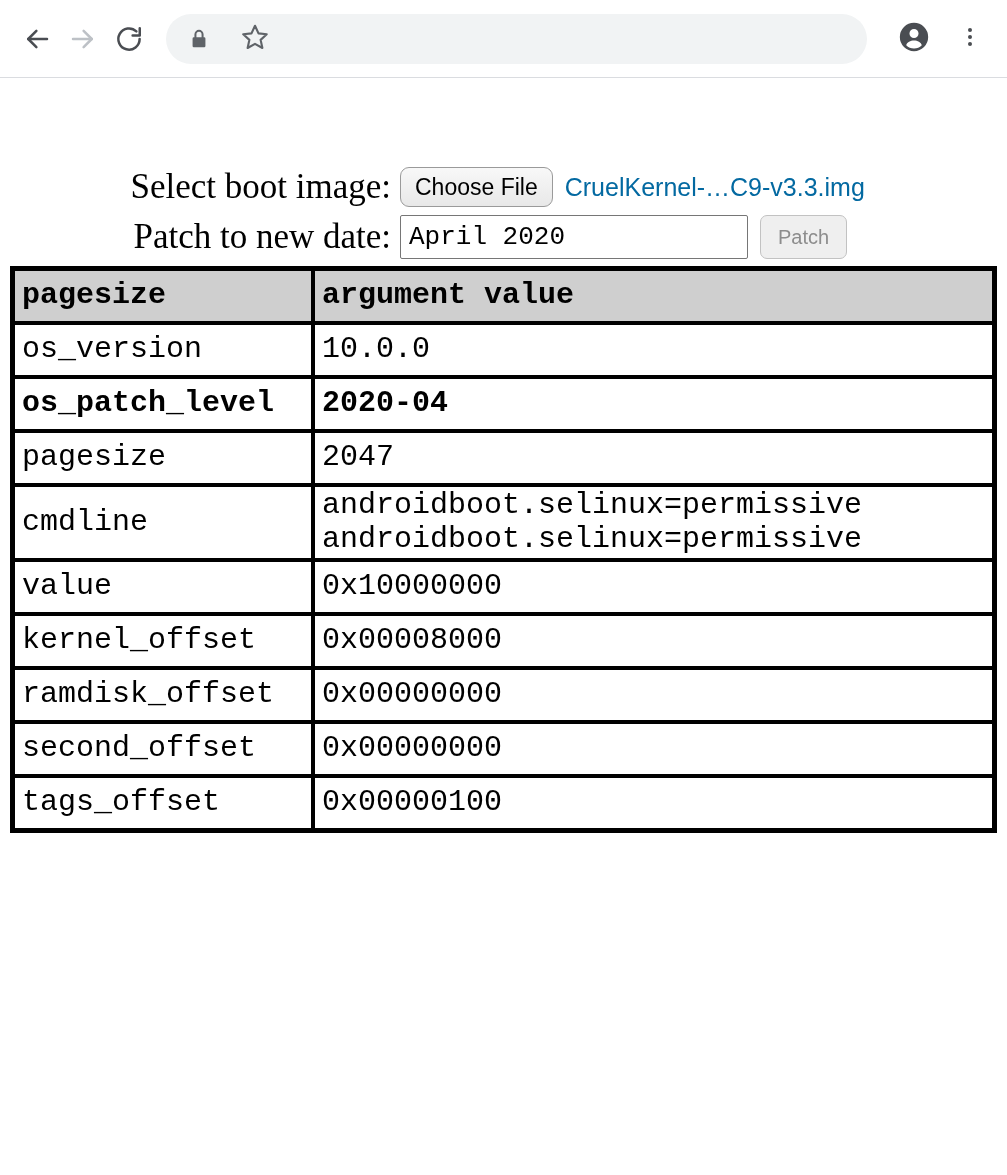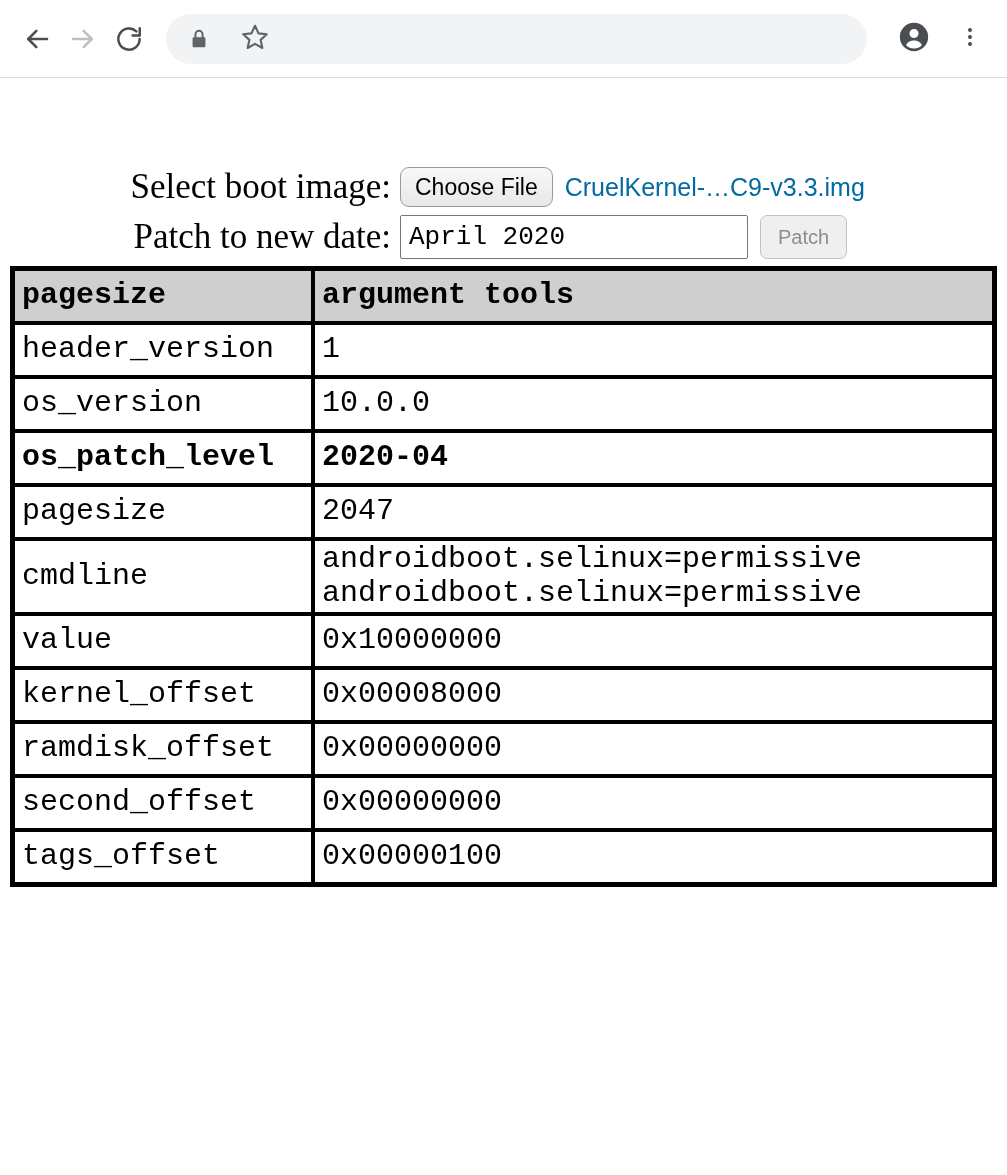--- a/index.html
+++ b/index.html
@@ -259,29 +259,25 @@
       <button class="patch-btn">Patch</button>
     </div>
 
   </div>
 
   <div class="table-wrap">
     <table class="bootimg">
       <thead>
         <tr>
           <th class="col-key">pagesize</th>
-          <th class="col-val">argument tools</th>
+          <th class="col-val">argument value</th>
         </tr>
       </thead>
       <tbody id="table-body">
           <tr>
-            <td class="col-key">header_version</td>
-            <td class="col-val">1</td>
-          </tr>
-          <tr>
             <td class="col-key">os_version</td>
             <td class="col-val">10.0.0</td>
           </tr>
           <tr class="highlight">
             <td class="col-key">os_patch_level</td>
             <td class="col-val">2020-04</td>
           </tr>
           <tr>
             <td class="col-key">pagesize</td>
             <td class="col-val">2047</td>

